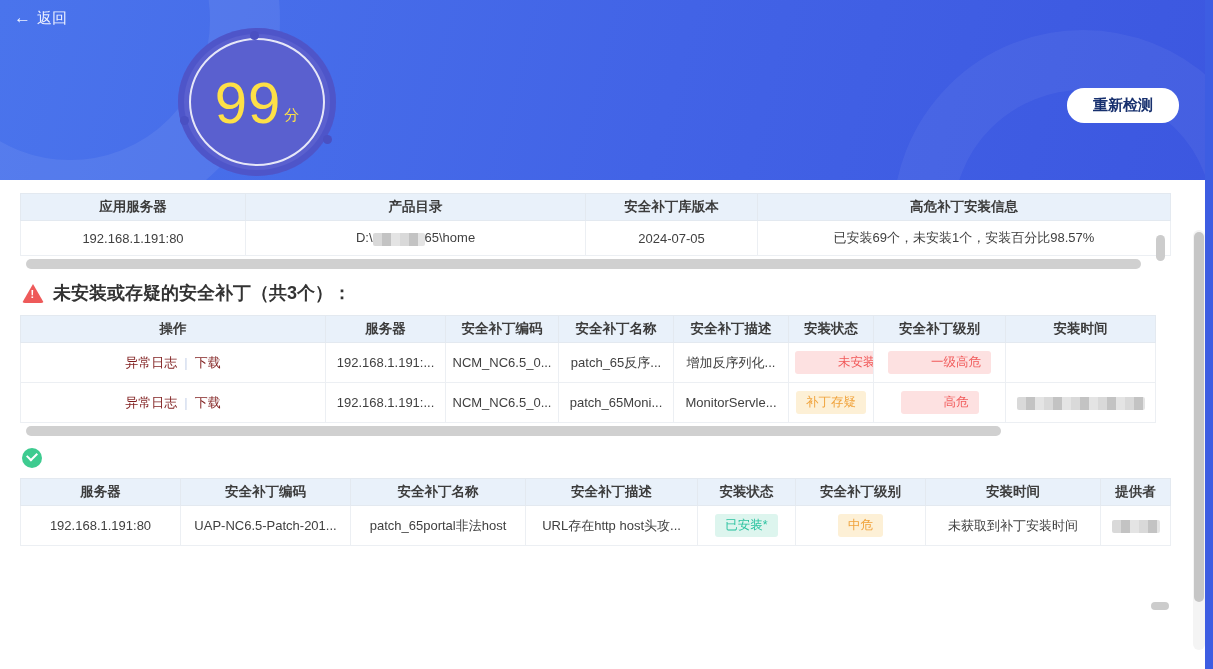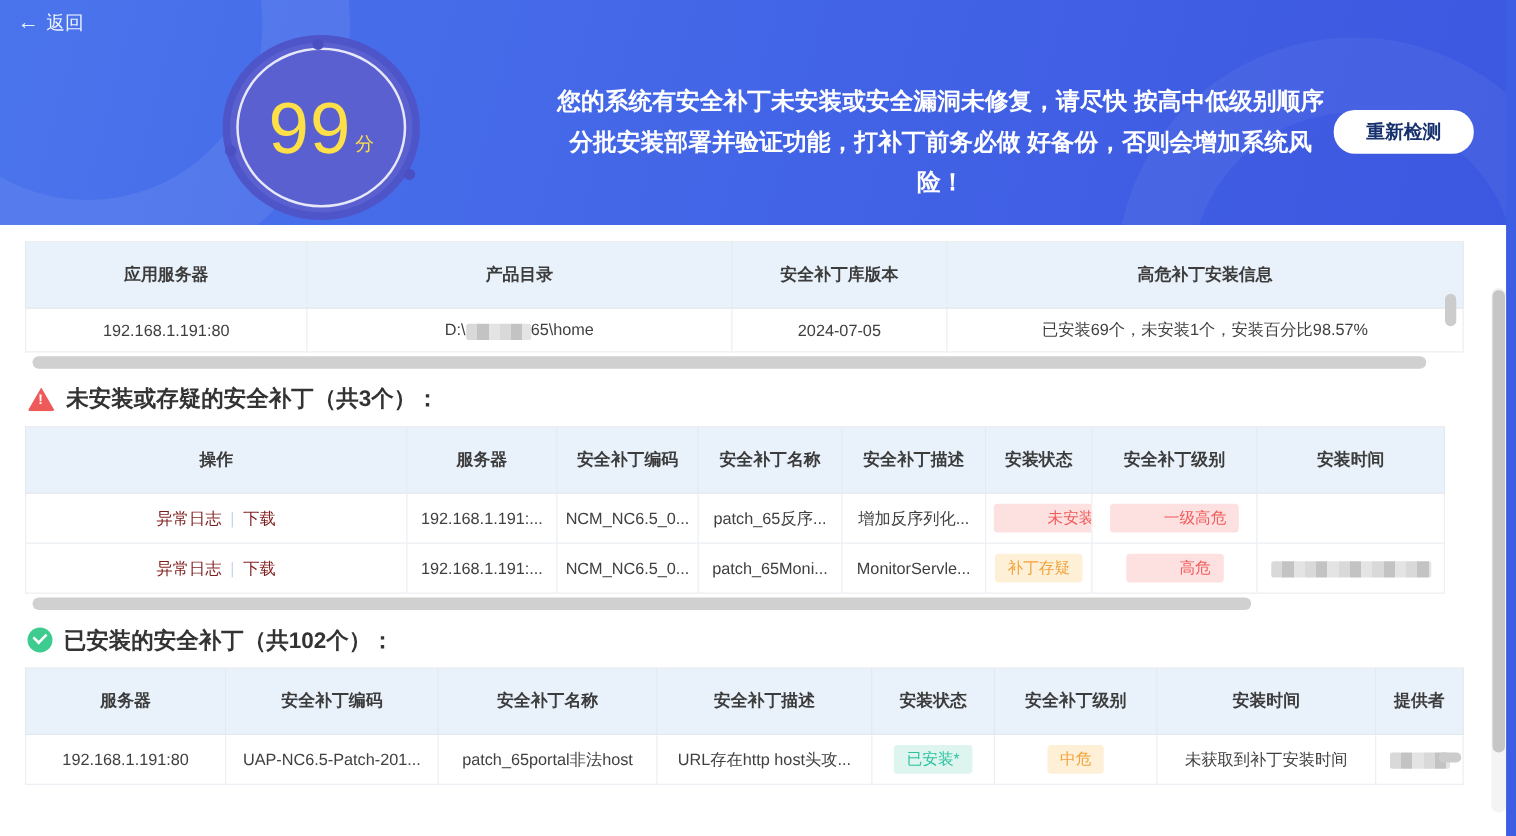--- a/index.html
+++ b/index.html
@@ -30,21 +30,21 @@
   .hero-msg { position:absolute; left:440px; top:66px; width:625px; color:#fff;
               font-size:19px; font-weight:bold; line-height:1.72; text-align:center; }
   .recheck { position:absolute; right:34px; top:88px; background:#fff; color:#17306e;
              font-size:15px; font-weight:bold; border:none; border-radius:17px;
              padding:8px 26px; cursor:pointer;text-align:center; }
 
   
   .content { position:relative; width:1205px; height:489px; background:#fff; padding:13px 18px 0 20px; }
   table { border-collapse:collapse; table-layout:fixed; background:#fff; }
   th { background:#e9f1fa; color:#3c3c3c; font-size:13.5px; font-weight:bold;
-       padding:17px 6px; border:1px solid #e3e9f0; text-align:center; }
+       padding:4px 6px; border:1px solid #e3e9f0; text-align:center; }
   td { color:#404040; font-size:13px; padding:8px 6px; border:1px solid #eceff3;
        text-align:center; white-space:nowrap; overflow:hidden; }
   .hscroll { height:10px; background:#d0d0d0; border-radius:6px; margin:3px 0 0 6px; }
   .redacted { display:inline-block; height:13px; border-radius:2px; vertical-align:middle;
               background:repeating-linear-gradient(90deg,#d9d9d9 0 9px,#c3c3c3 9px 18px,#e4e4e4 18px 27px);
               filter:blur(0.5px); }
 
   
   .notice { margin-top:14px; background:#fdecec; color:#f25353; font-size:14px;
             line-height:1.62; padding:4px 8px; }
@@ -94,21 +94,20 @@
         <span class="score-dot" style="left:72px; top:3px;"></span>
         <span class="score-dot" style="left:2px; top:88px;"></span>
         <span class="score-dot" style="right:4px; bottom:32px;"></span>
         <div class="score-num">
           <span class="n">99</span>
           <span class="u">分</span>
         </div>
       </div>
     </div>
 
-    <div class="hero-msg">您的系统有安全补丁未安装或安全漏洞未修复，请尽快 按高中低级别顺序分批安装部署并验证功能，打补丁前务必做 好备份，否则会增加系统风险！</div>
 
     <button class="recheck">重新检测</button>
   </div>
 
   <div class="content">
 
     <table style="width:1150px;">
       <colgroup>
           <col style="width:225px">
           <col style="width:340px">
@@ -186,21 +185,20 @@
         <td><span class="badge orange">补丁存疑</span></td>
         <td><span class="badge red">高危</span></td>
         <td><span class="redacted" style="width:128px;"></span></td>
       </tr>
     </tbody>
       </table>
     <div class="hscroll" style="width:975px;"></div>
 
     <div class="sec">
       <span class="chk"></span>
-      <span class="sec-title">已安装的安全补丁（共102个）：</span>
     </div>
 
     <table style="width:1150px;">
       <colgroup>
           <col style="width:160px">
           <col style="width:170px">
           <col style="width:175px">
           <col style="width:172px">
           <col style="width:98px">
           <col style="width:130px">

